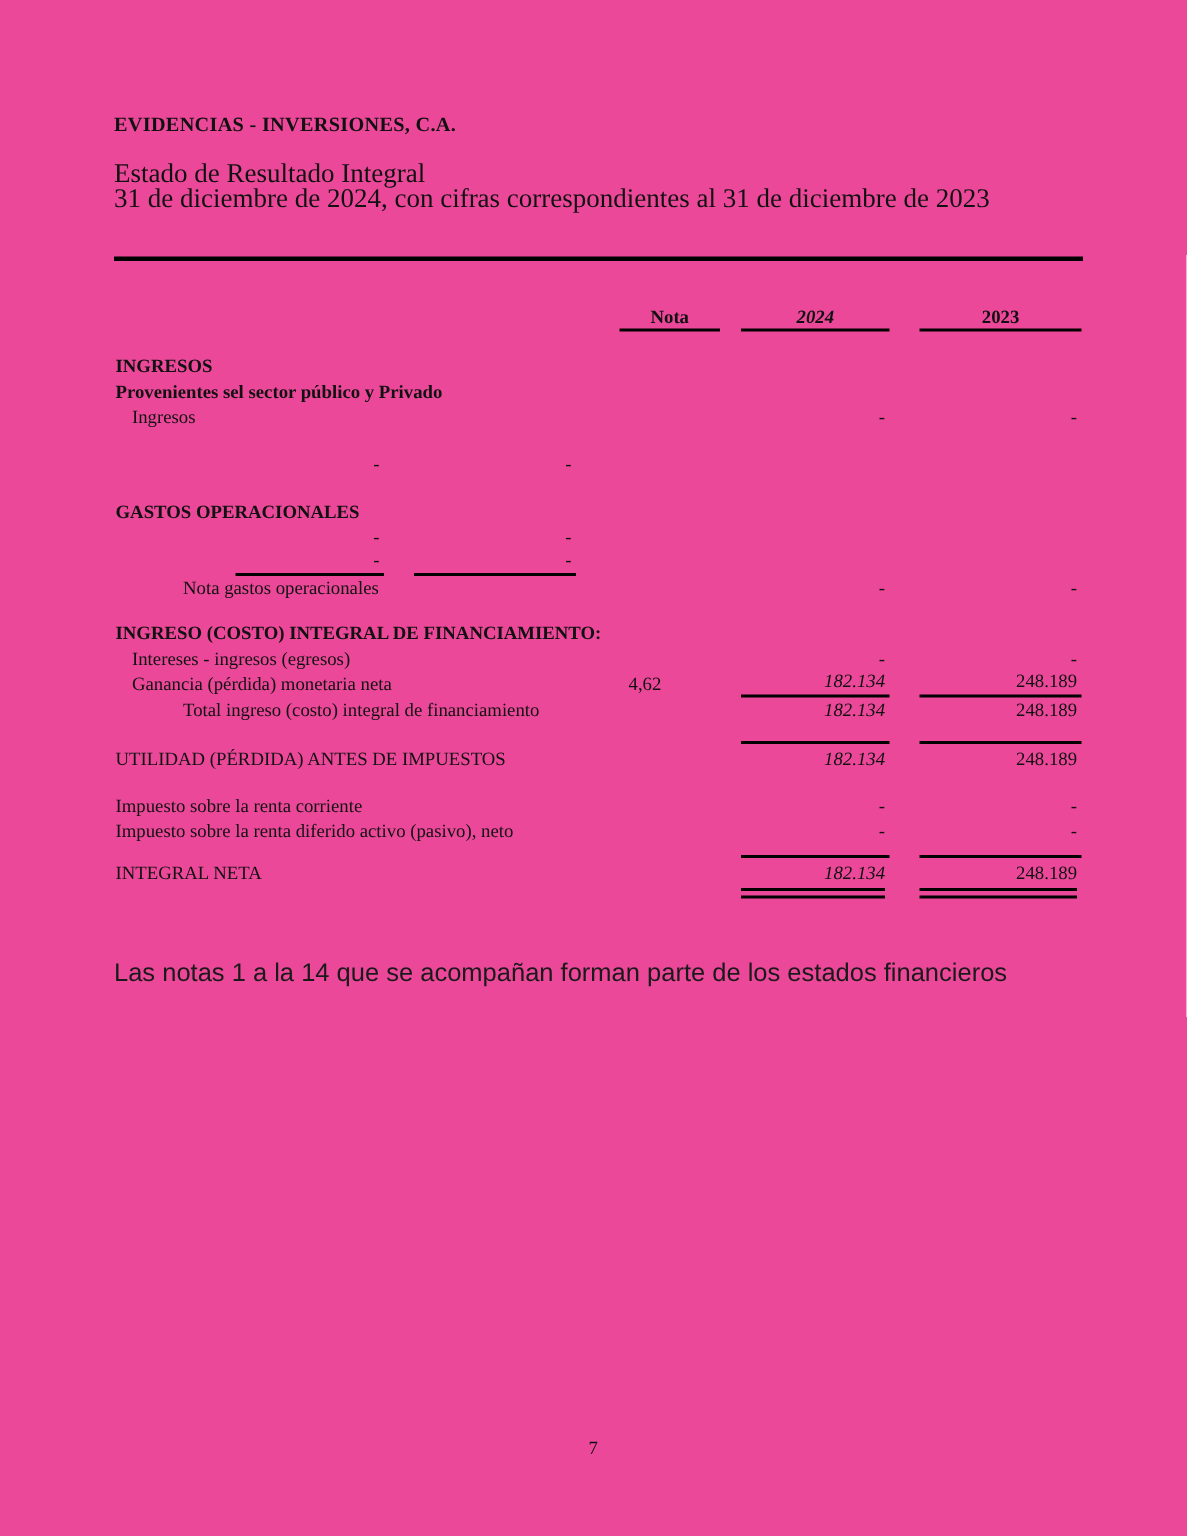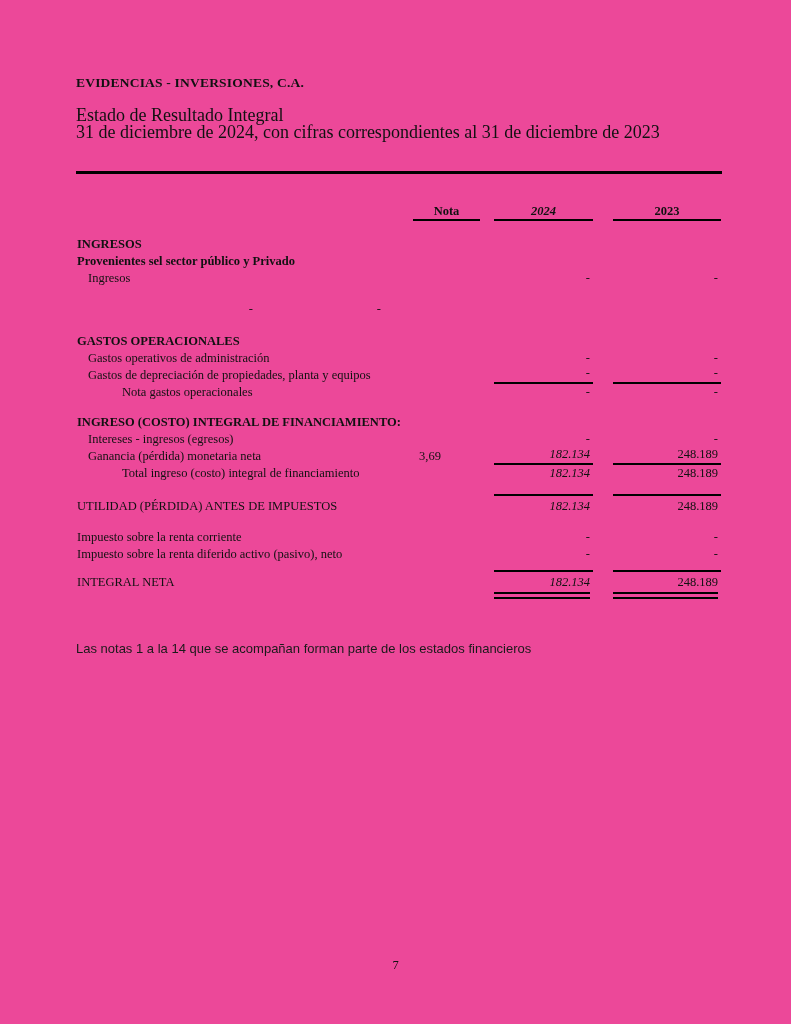--- a/index.html
+++ b/index.html
@@ -39,21 +39,21 @@
   .linerow{height:4px;}
   .linerow .v24,.linerow .v23{border-top:2px solid #000;height:4px;}
   .dblrow{height:8px;}
   .dblrow .v24 .dl,.dblrow .v23 .dl{height:3px;border-top:2px solid #000;border-bottom:2px solid #000;}
   .sp15{height:15px;} .sp14{height:14px;} .sp13{height:13px;} .sp12{height:12px;} .sp7{height:7px;}
 
   
   .footnote{
     position:absolute;left:76px;top:640px;height:17px;line-height:17px;
     font-family:"Liberation Sans","DejaVu Sans",sans-serif;
-    font-size:13px;color:#1a1a1a;
+    font-size:17px;color:#1a1a1a;
   }
   .pagenum{
     position:absolute;left:0;top:957px;width:791px;height:17px;line-height:17px;
     text-align:center;font-size:12.5px;
   }
 </style>
 </head>
 <body>
 
 <div class="page">
@@ -122,30 +122,28 @@
     <div class="row b">
       <div class="lbl">GASTOS OPERACIONALES</div>
       <div class="nota"></div>
         <div class="g1"></div>
         <div class="v24"></div>
         <div class="g2"></div>
         <div class="v23"></div>
     </div>
 
     <div class="row i1">
-      <div class="lbl">Gastos operativos de administración</div>
       <div class="nota val"></div>
         <div class="g1"></div>
       <div class="v24">-</div>
         <div class="g2"></div>
       <div class="v23">-</div>
     </div>
 
     <div class="row i1 u">
-      <div class="lbl">Gastos de depreciación de propiedades, planta y equipos</div>
       <div class="nota val"></div>
         <div class="g1"></div>
       <div class="v24">-</div>
         <div class="g2"></div>
       <div class="v23">-</div>
     </div>
 
     <div class="row i2">
       <div class="lbl">Nota gastos operacionales</div>
       <div class="nota val"></div>
@@ -170,21 +168,21 @@
       <div class="lbl">Intereses - ingresos (egresos)</div>
       <div class="nota val"></div>
         <div class="g1"></div>
       <div class="v24">-</div>
         <div class="g2"></div>
       <div class="v23">-</div>
     </div>
 
     <div class="row i1 u">
       <div class="lbl">Ganancia (pérdida) monetaria neta</div>
-      <div class="nota val">3,69</div>
+      <div class="nota val">4,62</div>
         <div class="g1"></div>
       <div class="v24">182.134</div>
         <div class="g2"></div>
       <div class="v23">248.189</div>
     </div>
 
     <div class="row i2">
       <div class="lbl">Total ingreso (costo) integral de financiamiento</div>
       <div class="nota val"></div>
         <div class="g1"></div>

